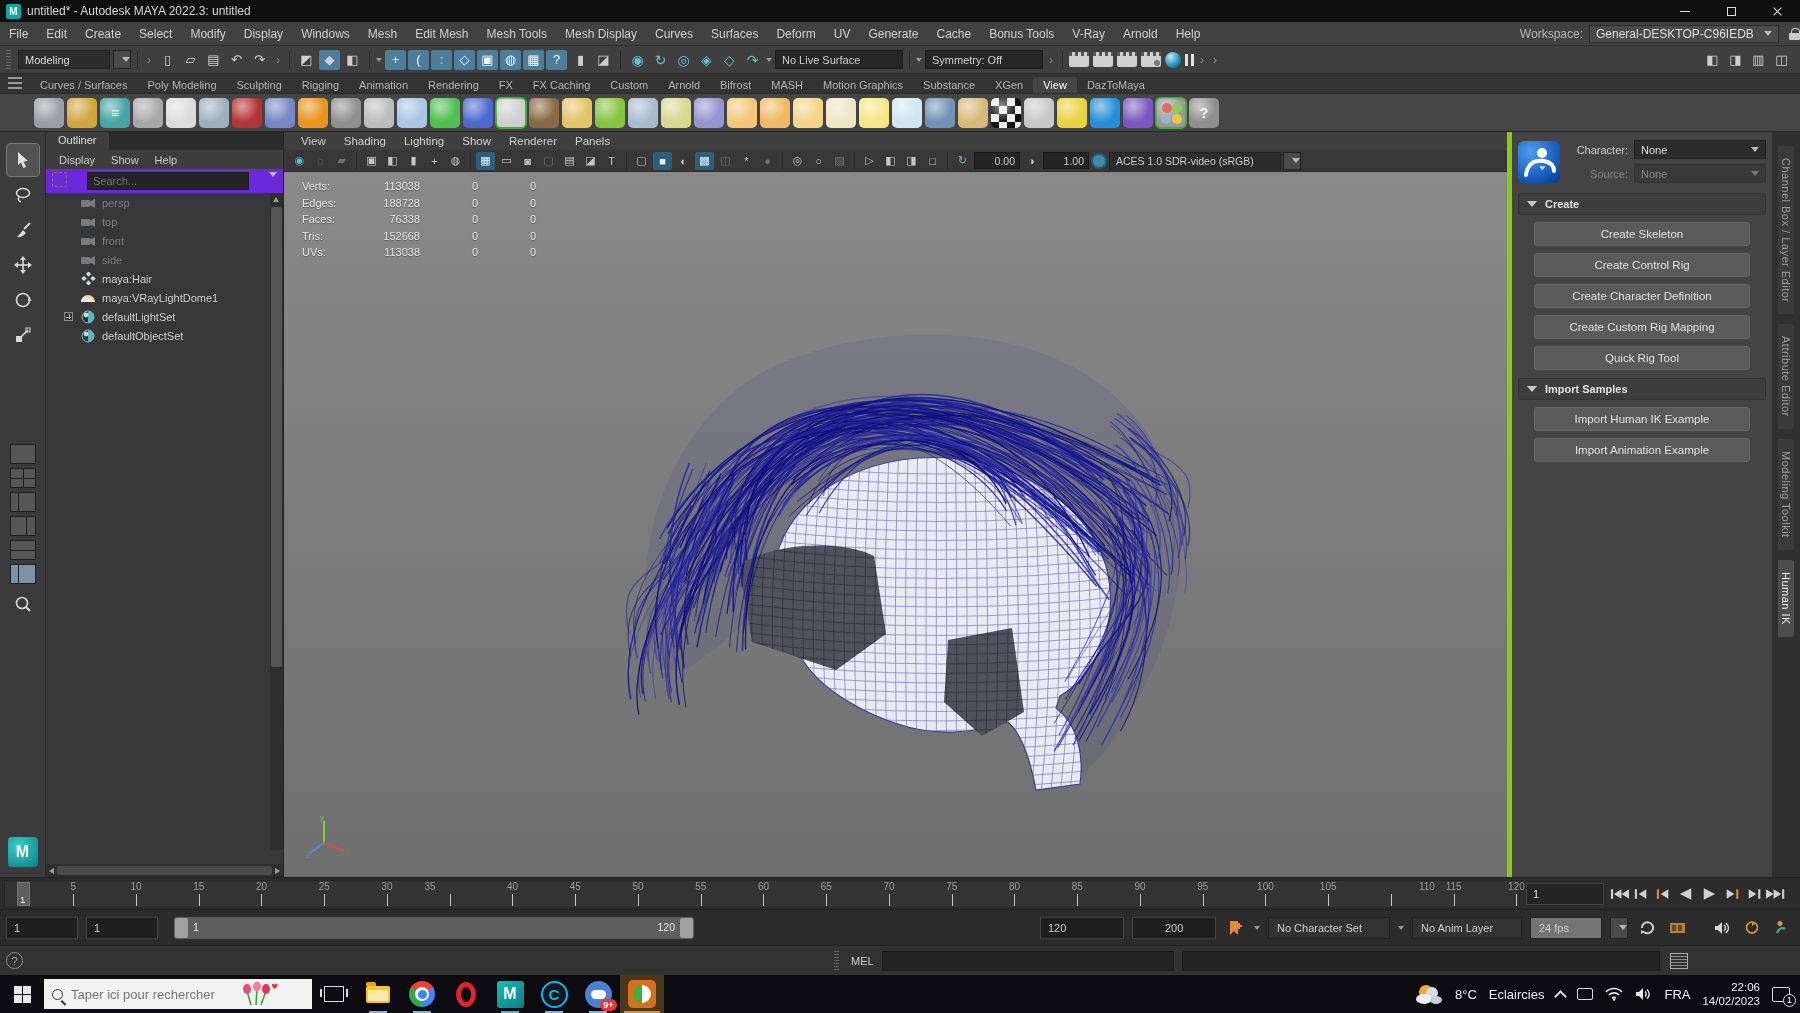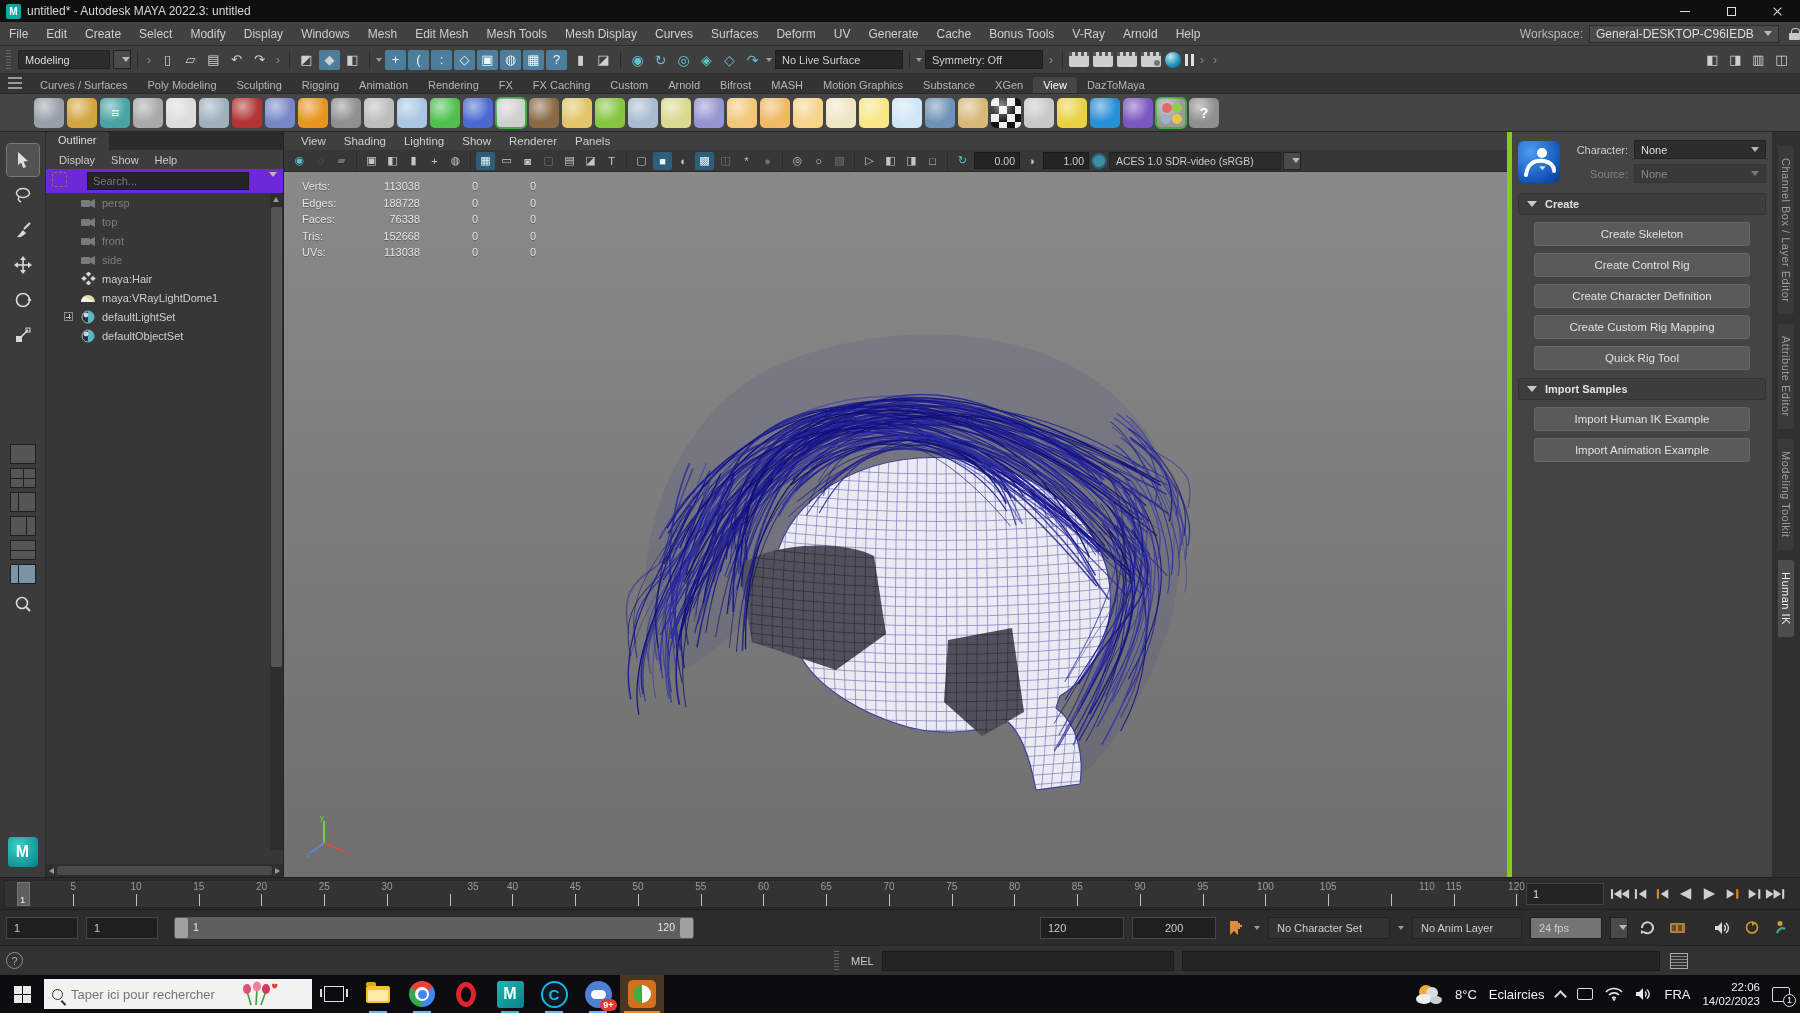--- a/index.html
+++ b/index.html
@@ -1060,21 +1060,21 @@
         <span class="num" style="left: 130.95px;">10</span>
         <i class="tick" style="left: 130.95px;"></i>
         <span class="num" style="left: 193.7px;">15</span>
         <i class="tick" style="left: 193.7px;"></i>
         <span class="num" style="left: 256.45px;">20</span>
         <i class="tick" style="left: 256.45px;"></i>
         <span class="num" style="left: 319.2px;">25</span>
         <i class="tick" style="left: 319.2px;"></i>
         <span class="num" style="left: 381.95px;">30</span>
         <i class="tick" style="left: 381.95px;"></i>
-        <span class="num" style="left: 468px;">35</span>
+        <span class="num" style="left: 425px;">35</span>
         <i class="tick" style="left: 444.7px;"></i>
         <span class="num" style="left: 507.45px;">40</span>
         <i class="tick" style="left: 507.45px;"></i>
         <span class="num" style="left: 570.2px;">45</span>
         <i class="tick" style="left: 570.2px;"></i>
         <span class="num" style="left: 632.95px;">50</span>
         <i class="tick" style="left: 632.95px;"></i>
         <span class="num" style="left: 695.7px;">55</span>
         <i class="tick" style="left: 695.7px;"></i>
         <span class="num" style="left: 758.45px;">60</span>

